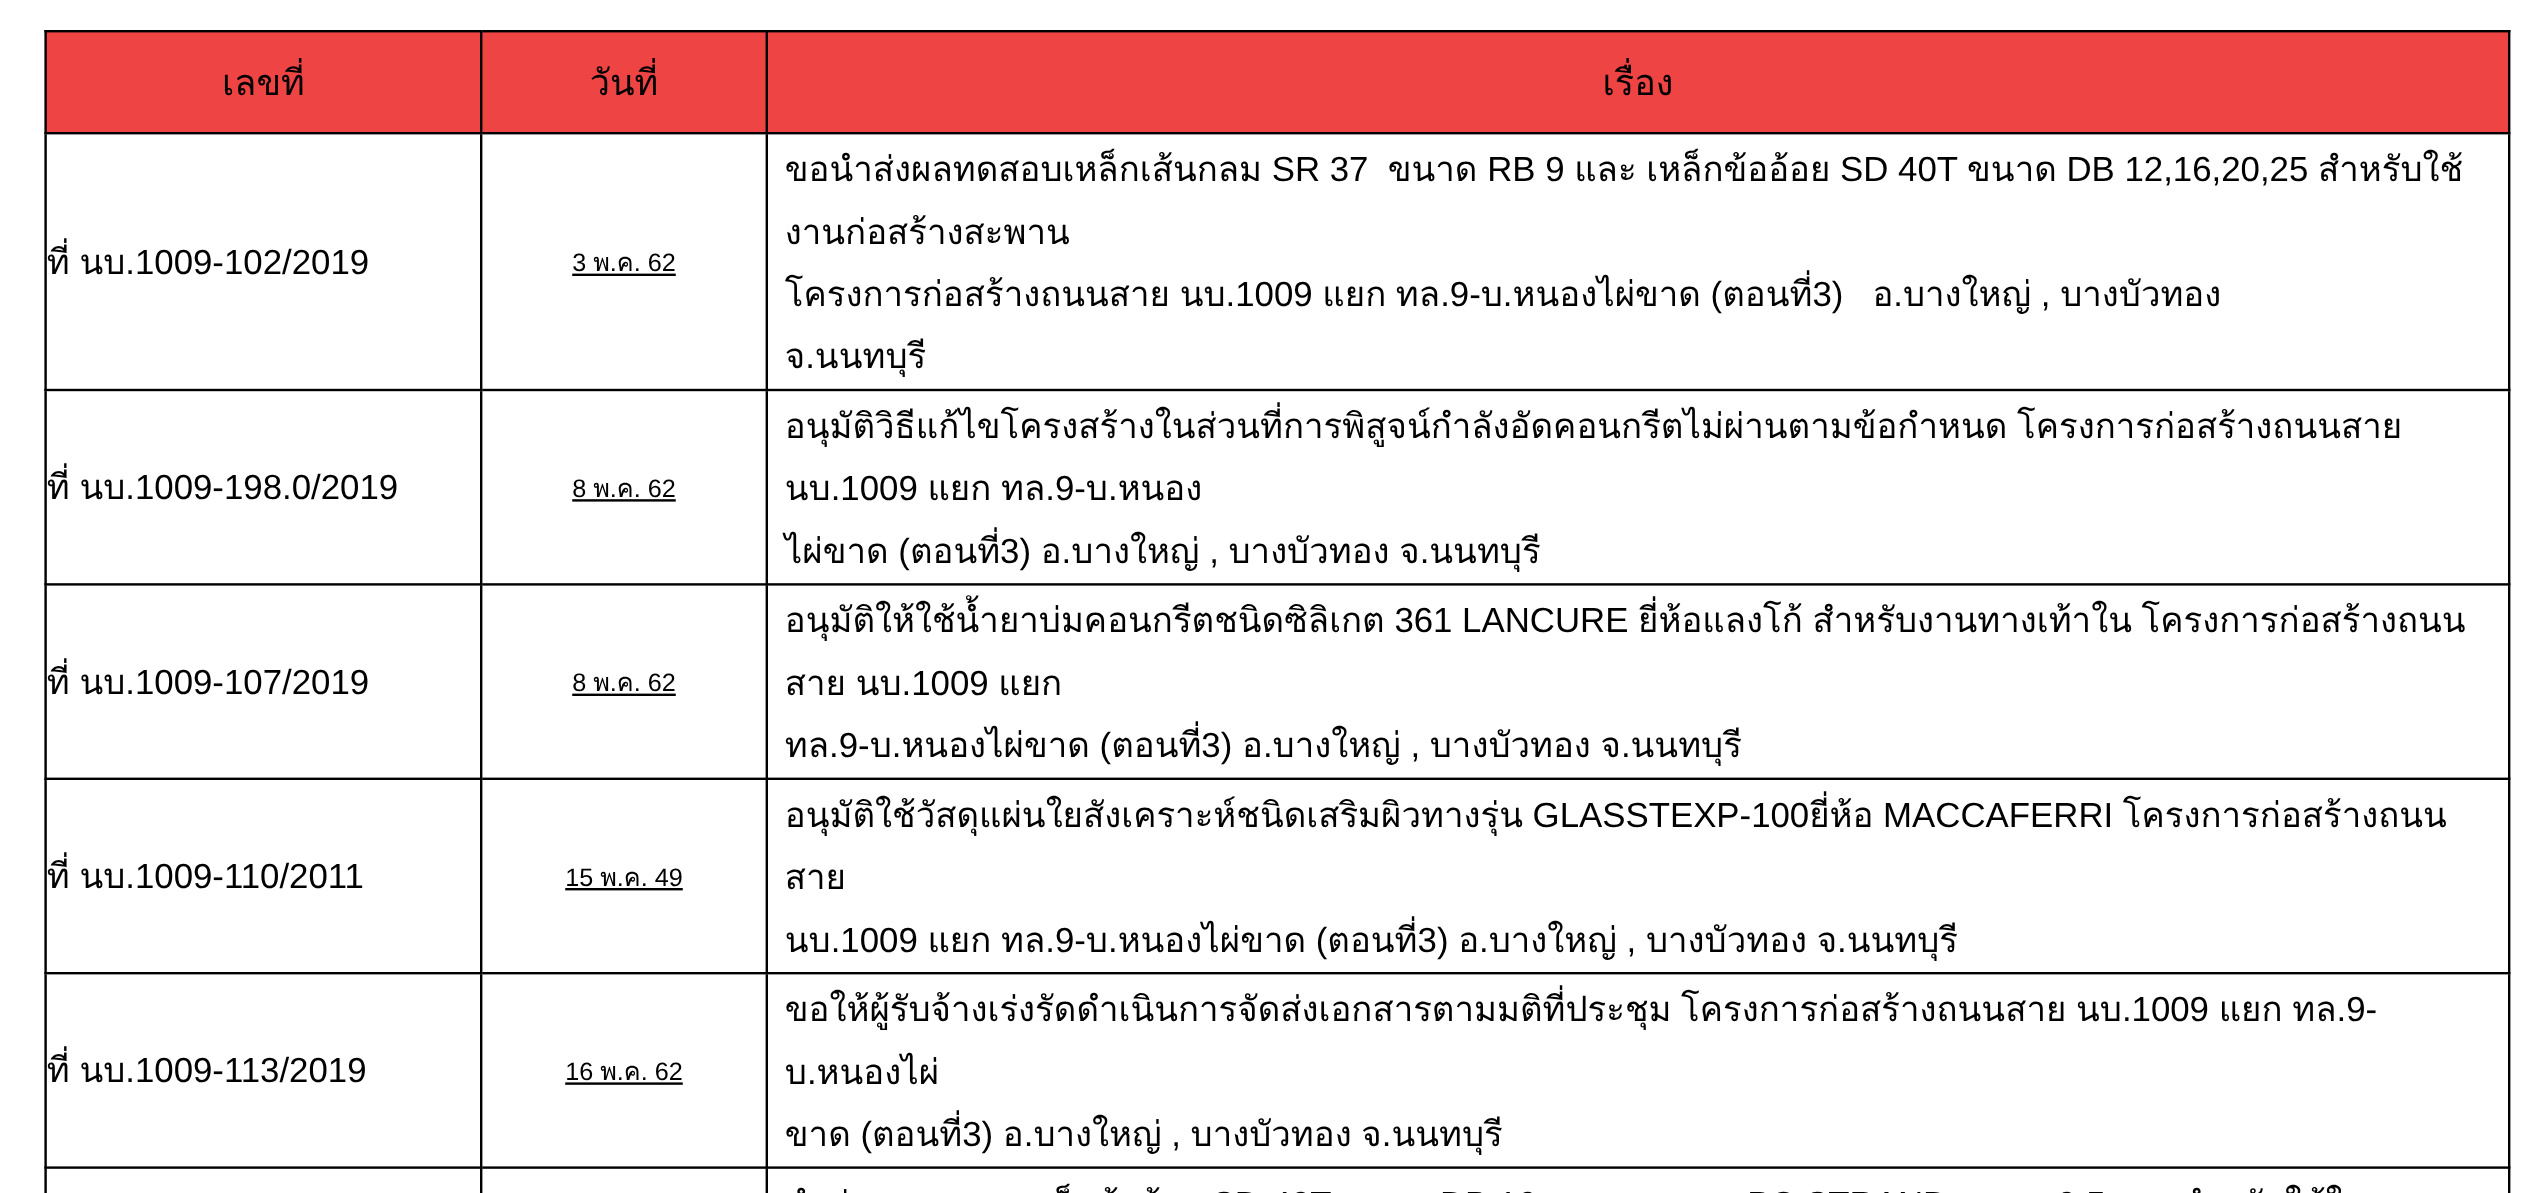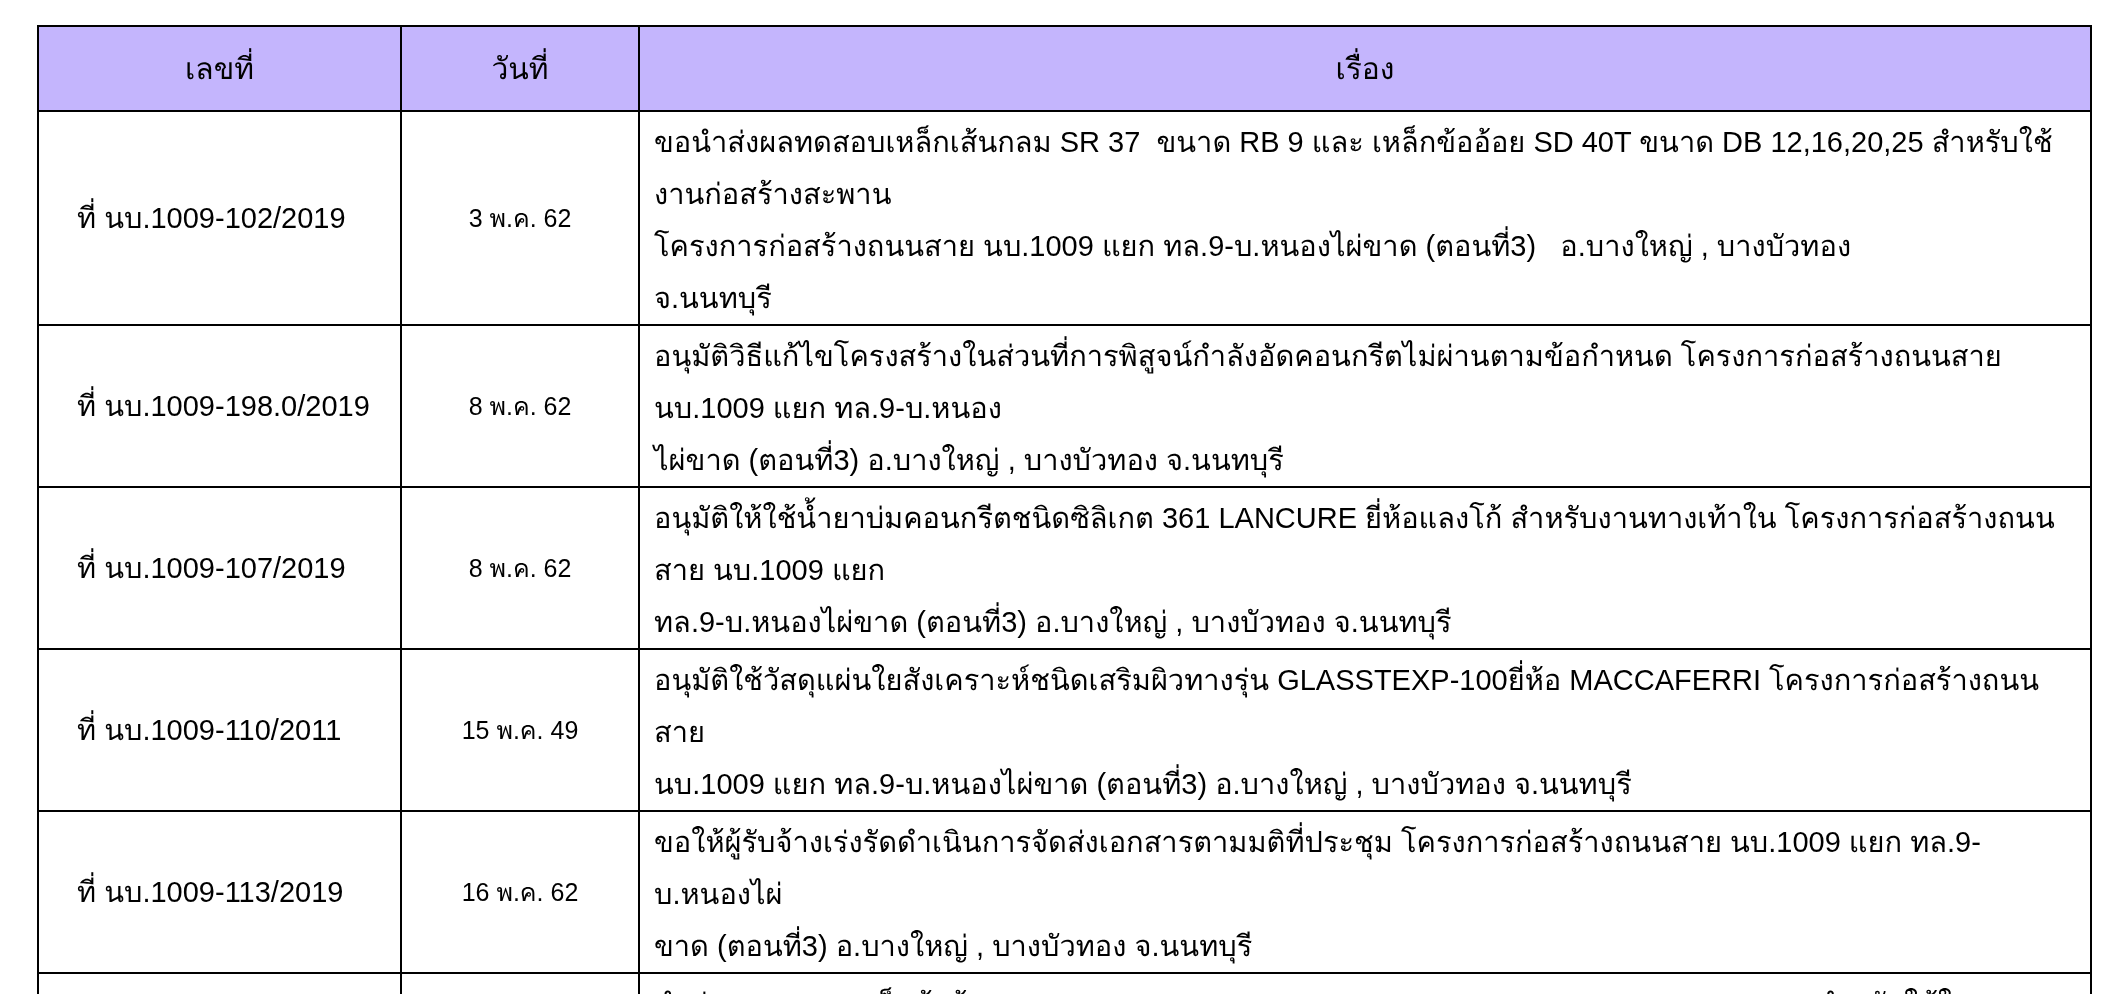--- a/index.html
+++ b/index.html
@@ -29,27 +29,27 @@
   tr.h2 { height: 107px; }
   tr.h3 { height: 158px; }
   .doc-table th {
     font-size: 30px;
     text-align: center;
     vertical-align: middle;
   }
   td.cell-no {
     font-size: 29px;
     vertical-align: middle;
-    padding-left: 38px;
     text-align: left;
   }
   td.cell-date {
-    font-size: 25px;
+    font-size: 21px;
     vertical-align: middle;
     text-align: center;
+    text-decoration: underline;
   }
   td.cell-subject {
     font-size: 29px;
     vertical-align: top;
     padding: 4px 18px 0 14px;
     text-align: left;
   }
   .subject-line {
     line-height: 52px;
     white-space: pre-wrap;
@@ -58,21 +58,21 @@
 </head>
 <body>
 
 <table class="doc-table">
   <colgroup>
     <col class="c-no">
     <col class="c-date">
     <col class="c-subj">
   </colgroup>
   <thead>
-    <tr class="header-row" style="background: #c4b5fd;">
+    <tr class="header-row" style="background: #ef4444;">
       <th>เลขที่</th>
       <th>วันที่</th>
       <th>เรื่อง</th>
     </tr>
   </thead>
   <tbody>
     <tr class="h3">
       <td class="cell-no">ที่ นบ.1009-102/2019</td>
       <td class="cell-date">3 พ.ค. 62</td>
       <td class="cell-subject">

